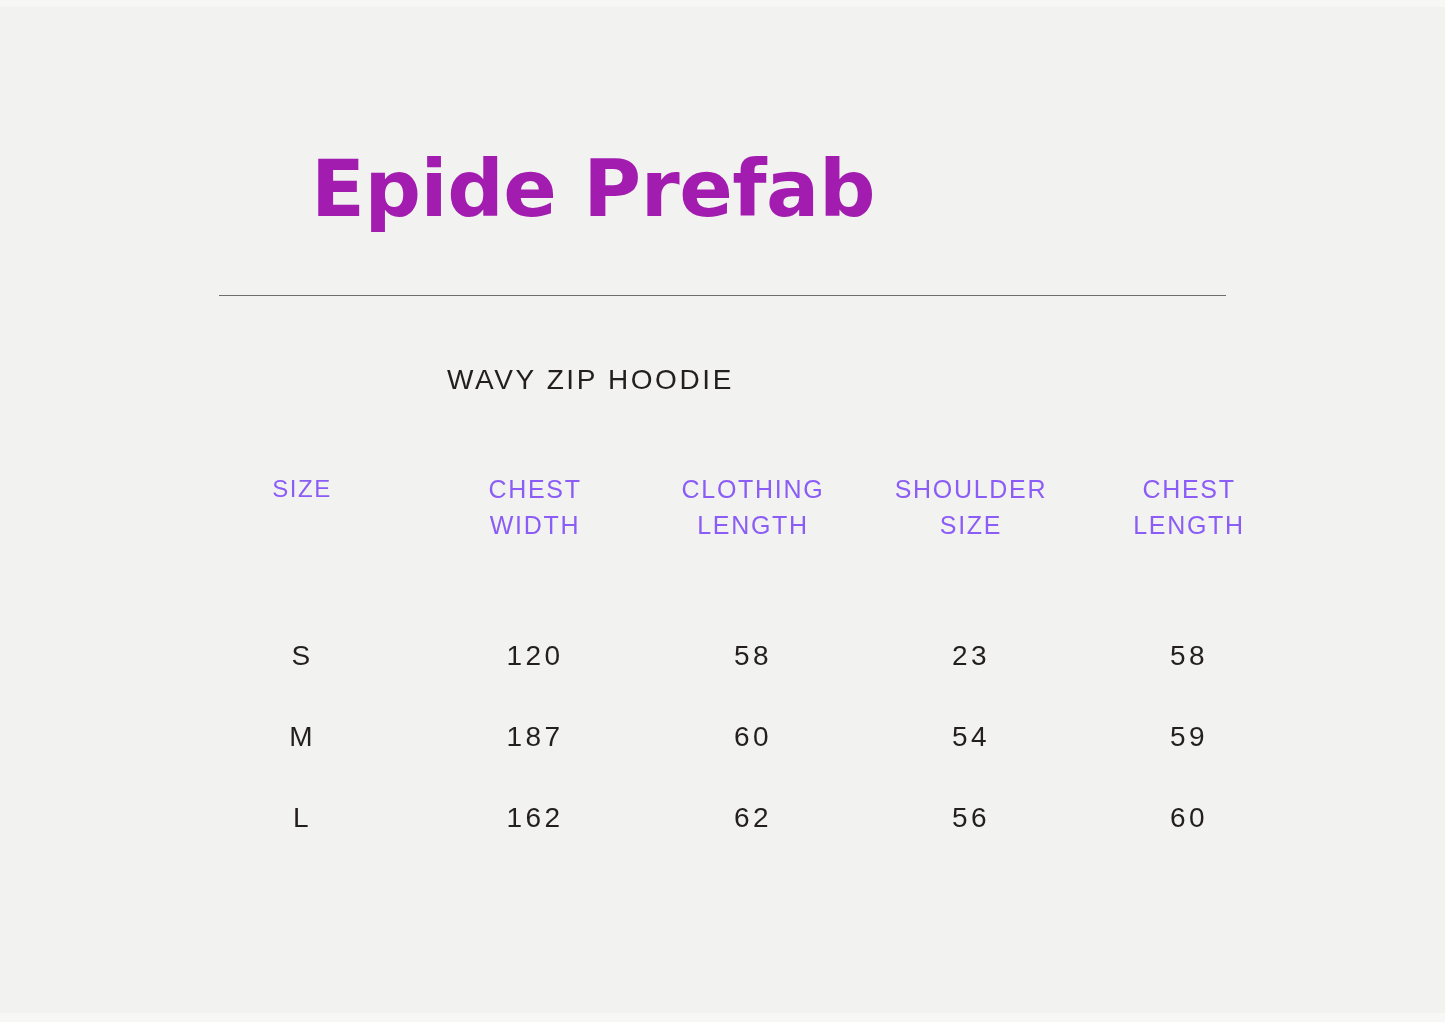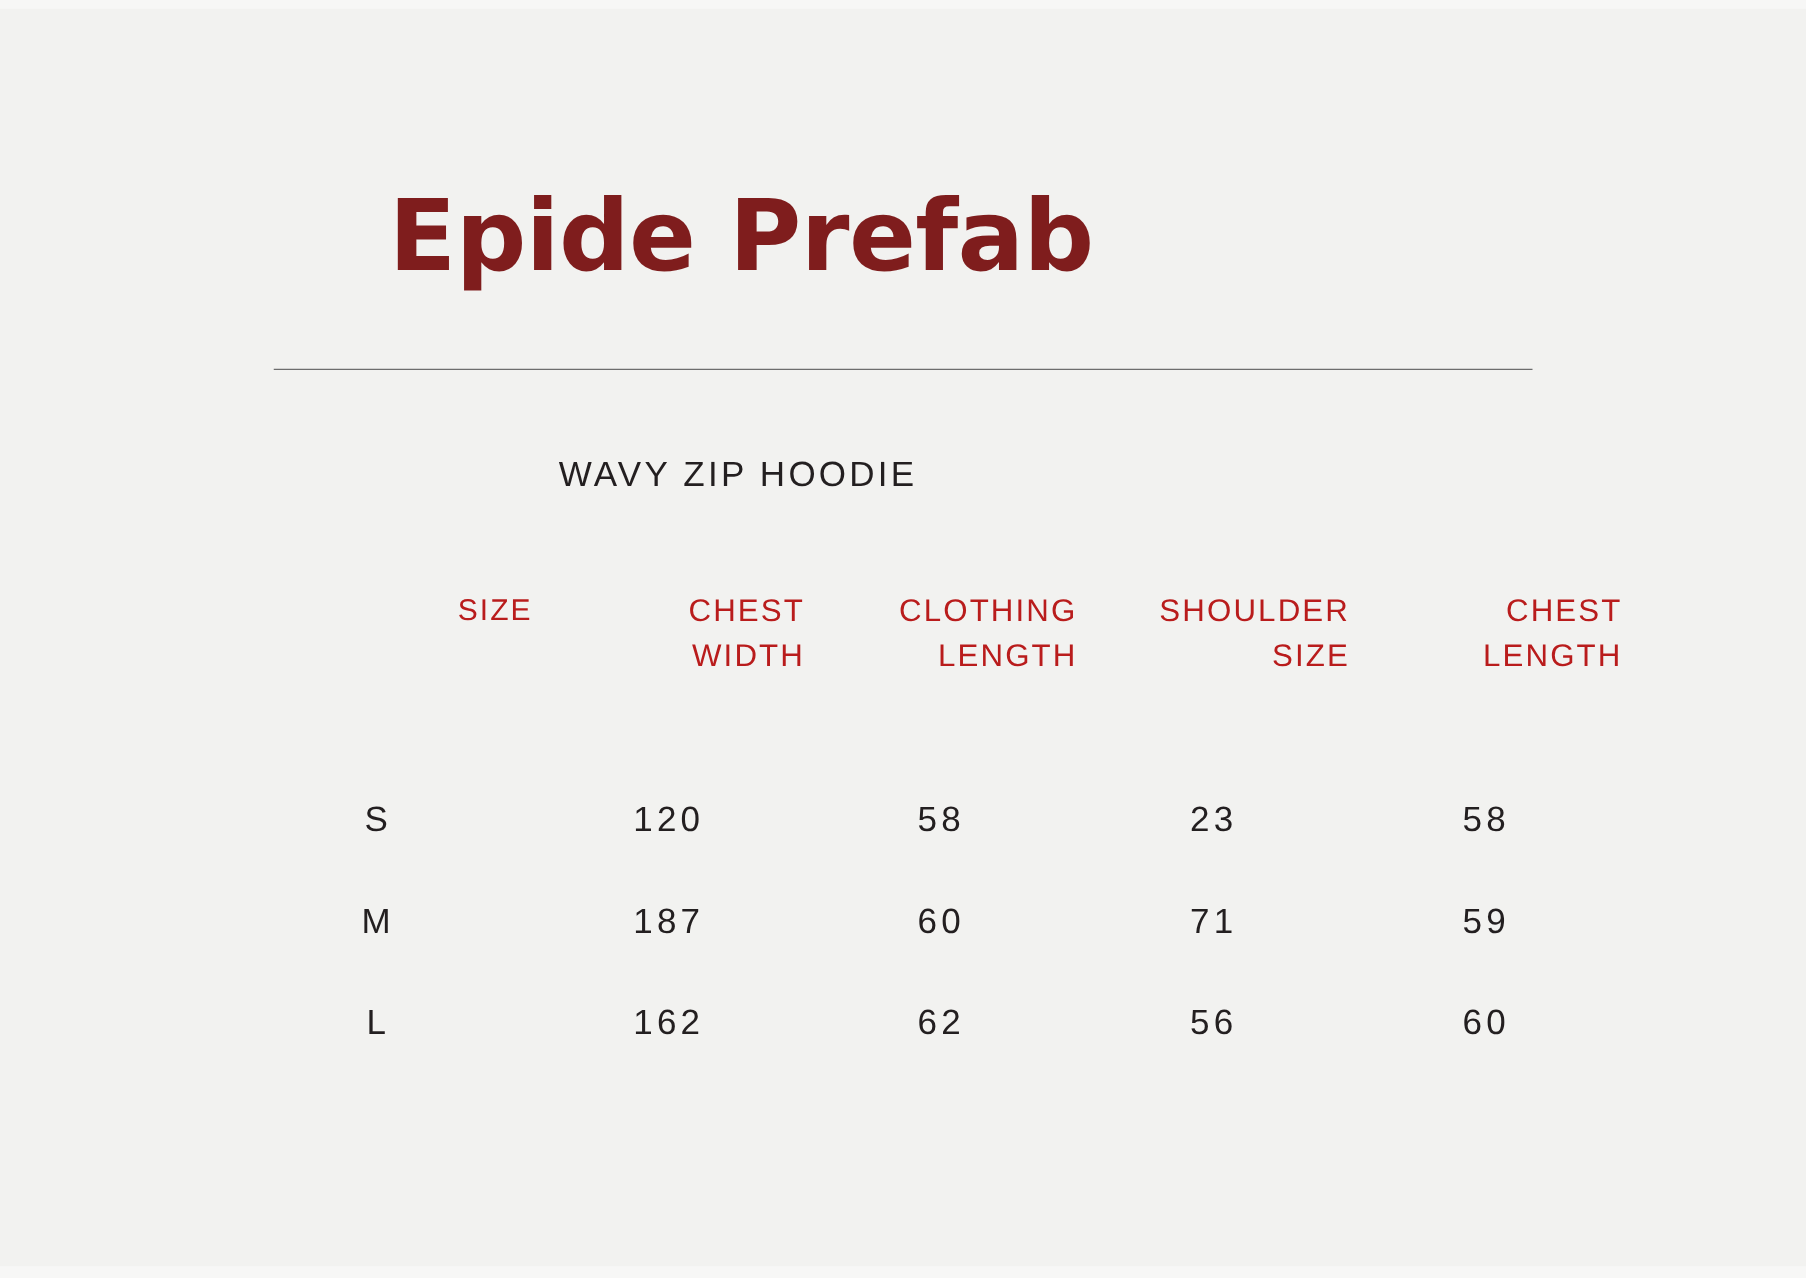--- a/index.html
+++ b/index.html
@@ -30,21 +30,21 @@
     position: absolute;
     top: 143px;
     left: 0;
     width: 1186px;
     text-align: center;
     font-family: "DejaVu Sans", sans-serif;
     font-weight: 700;
     font-size: 79px;
     line-height: 1;
     letter-spacing: -0.5px;
-    color: #7f1d1d;
+    color: #a21caf;
     white-space: nowrap;
   }
 
   
   .divider {
     position: absolute;
     top: 288px;
     left: 219px;
     width: 1007px;
     height: 1px;
@@ -77,22 +77,22 @@
   }
 
   .size-table col.c-size   { width: 248px; }
   .size-table col.c-data   { width: 218px; }
 
   .size-table th {
     font-family: "Liberation Sans", sans-serif;
     font-weight: 400;
     font-size: 25px;
     letter-spacing: 1.7px;
-    color: #b91c1c;
-    text-align: right;
+    color: #8b5cf6;
+    text-align: center;
     vertical-align: top;
     line-height: 1.42;
     padding: 0;
     white-space: pre-line;
   }
 
   .size-table th.size-head {
     font-size: 24px;
     letter-spacing: 1.6px;
   }
@@ -154,21 +154,21 @@
         <td class="size-cell">S</td>
         <td>120</td>
         <td>58</td>
         <td>23</td>
         <td>58</td>
       </tr>
       <tr>
         <td class="size-cell">M</td>
         <td>187</td>
         <td>60</td>
-        <td>71</td>
+        <td>54</td>
         <td>59</td>
       </tr>
       <tr>
         <td class="size-cell">L</td>
         <td>162</td>
         <td>62</td>
         <td>56</td>
         <td>60</td>
       </tr>
     </tbody>

